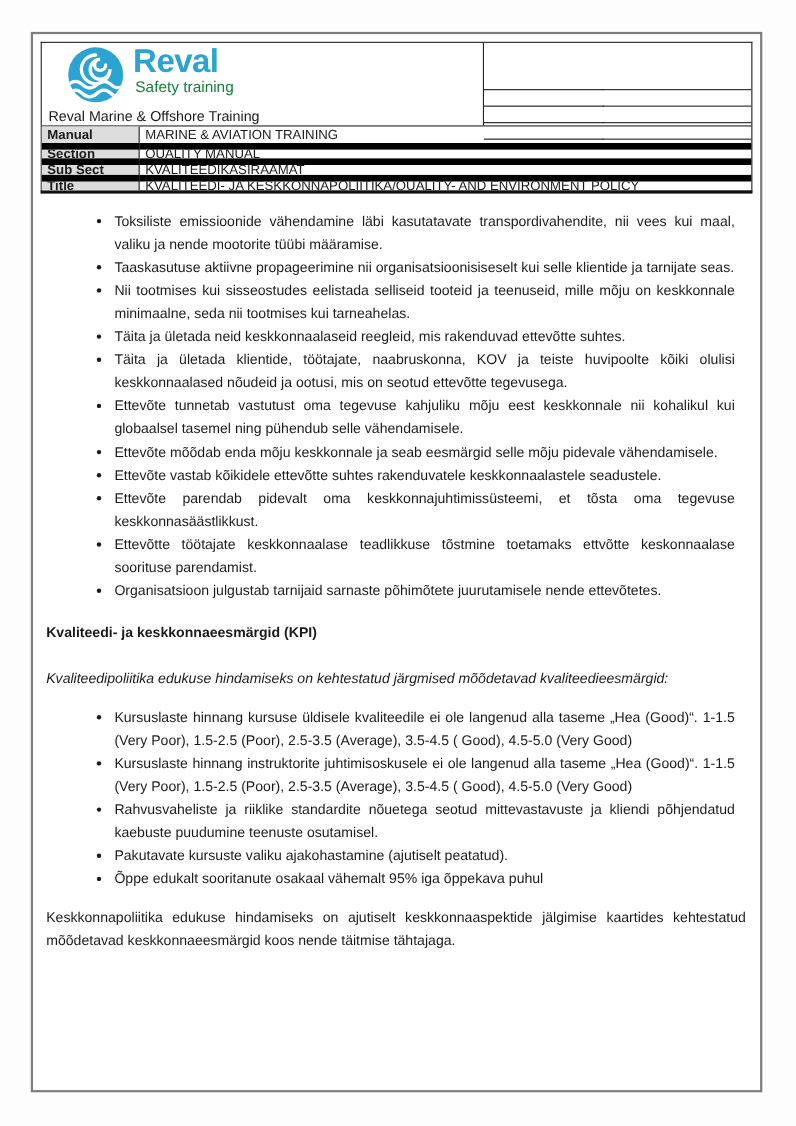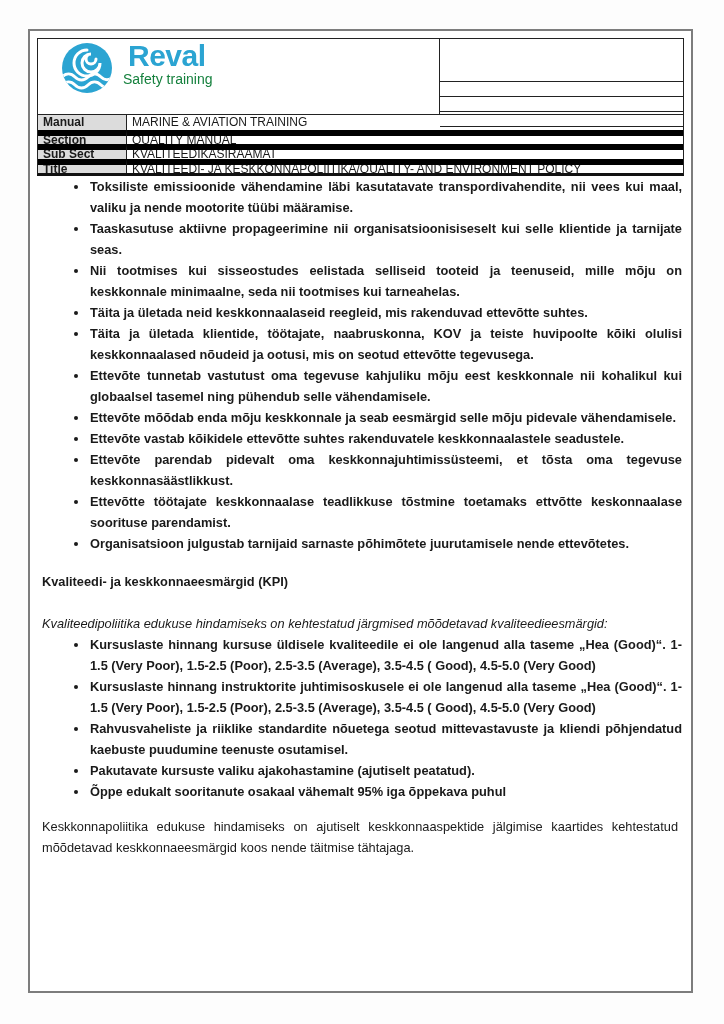--- a/index.html
+++ b/index.html
@@ -25,21 +25,21 @@
     grid-auto-rows:15px;
     font-size:12px;
   }
   .logo-cell{
     grid-row:1/6;grid-column:1;
     border-right:1px solid #222;
     padding:1px 6px 0 6px;
     display:flex;flex-direction:column;justify-content:space-between;
     overflow:hidden;
   }
-  .logo{display:flex;align-items:flex-start;gap:7px;margin-left:16px;margin-top:1px;text-align:center;}
+  .logo{display:flex;align-items:flex-start;gap:7px;margin-left:16px;margin-top:1px;}
   .logo svg{display:block;}
   .brand{line-height:1;}
   .brand-name{
     font-size:30px;font-weight:bold;color:#2ba4d2;letter-spacing:-0.5px;line-height:1;
   }
   .brand-tagline{
     font-size:14px;color:#15803d;margin-top:1px;padding-left:2px;line-height:1;
   }
   .company-name{font-size:13px;padding-bottom:1px;}
   .meta-row{display:contents;}
@@ -58,24 +58,23 @@
   }
   .doc-row{display:contents;}
   .doc-row>*{
     line-height:14px;padding:0 5px;white-space:nowrap;overflow:hidden;
     display:flex;align-items:center;
   }
   .doc-row:nth-child(n+2)>*{border-top:6px solid #000000;}
   
   .content{font-size:12.8px;line-height:21px;}
   ul.bullets{
-    margin:0;padding:0 2px 0 52px;
+    margin:14px;padding:0 2px 0 52px;
     text-align:justify;
     list-style:disc outside;
-    font-weight:bold;
   }
   ul.bullets li{padding-left:1px;}
   .policy-list{margin-top:13px;}
   .kpi-heading{
     font-weight:bold;margin:17px 0 0 5px;font-size:12.8px;
   }
   .kpi-intro{margin:21px 0 0 5px;font-style:italic;}
   .kpi-list{margin-top:16px;}
   .para{
     margin:14px 6px 0 5px;text-align:justify;
@@ -104,20 +103,21 @@
                 <path d="M2 36 c4 -4 9 -4 13 0 c4 4 9 4 13 0 c4 -4 9 -4 13 0 c3 3 7 3.5 10 1.5"></path>
                 <path d="M2 44 c4 -4 9 -4 13 0 c4 4 9 4 13 0 c4 -4 9 -4 13 0 c3 3 7 3.5 10 1.5"></path>
               </g>
             </svg>
           </span>
           <span class="brand">
             <div class="brand-name">Reval</div>
             <div class="brand-tagline">Safety training</div>
           </span>
         </div>
+        <div class="company-name">Reval Marine &amp; Offshore Training</div>
       </div>
 
       <div class="meta-row">
           <div class="cell-label">Author</div>
           <div class="cell-value">Tanel Hinno</div>
         </div>
         <div class="meta-row">
           <div class="cell-label">Very</div>
           <div class="cell-value">13/12/2025</div>
         </div>

